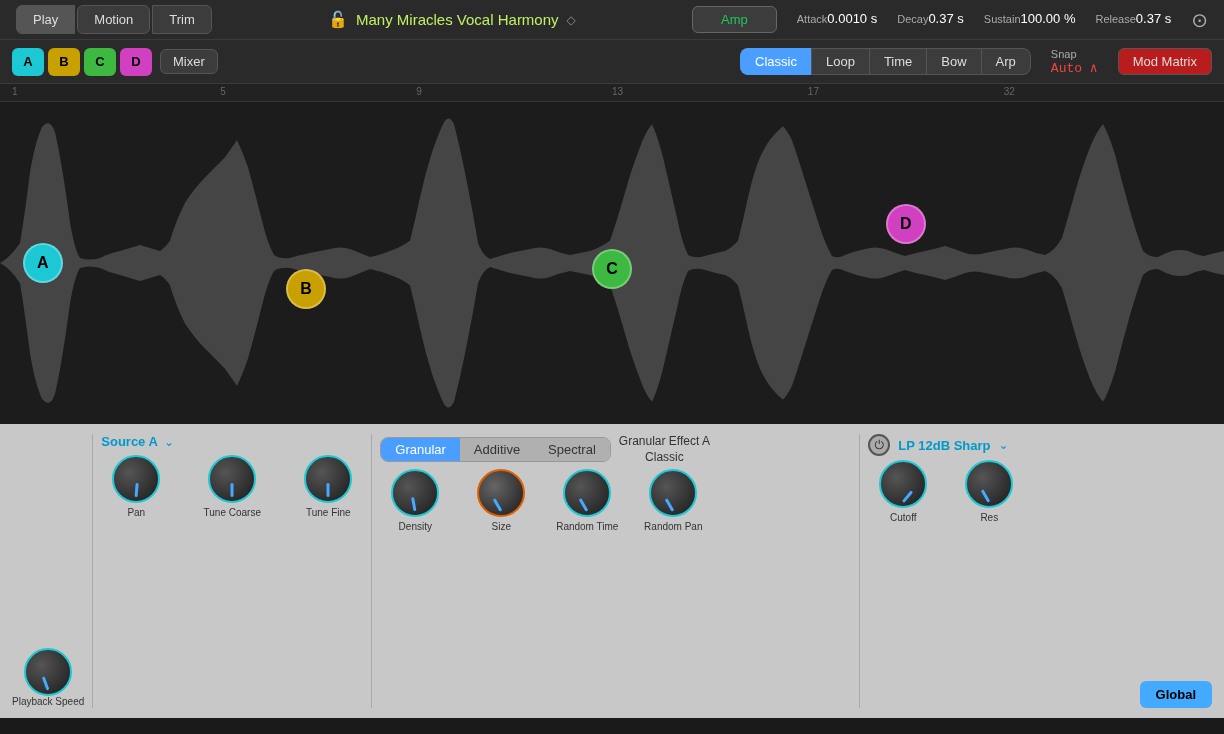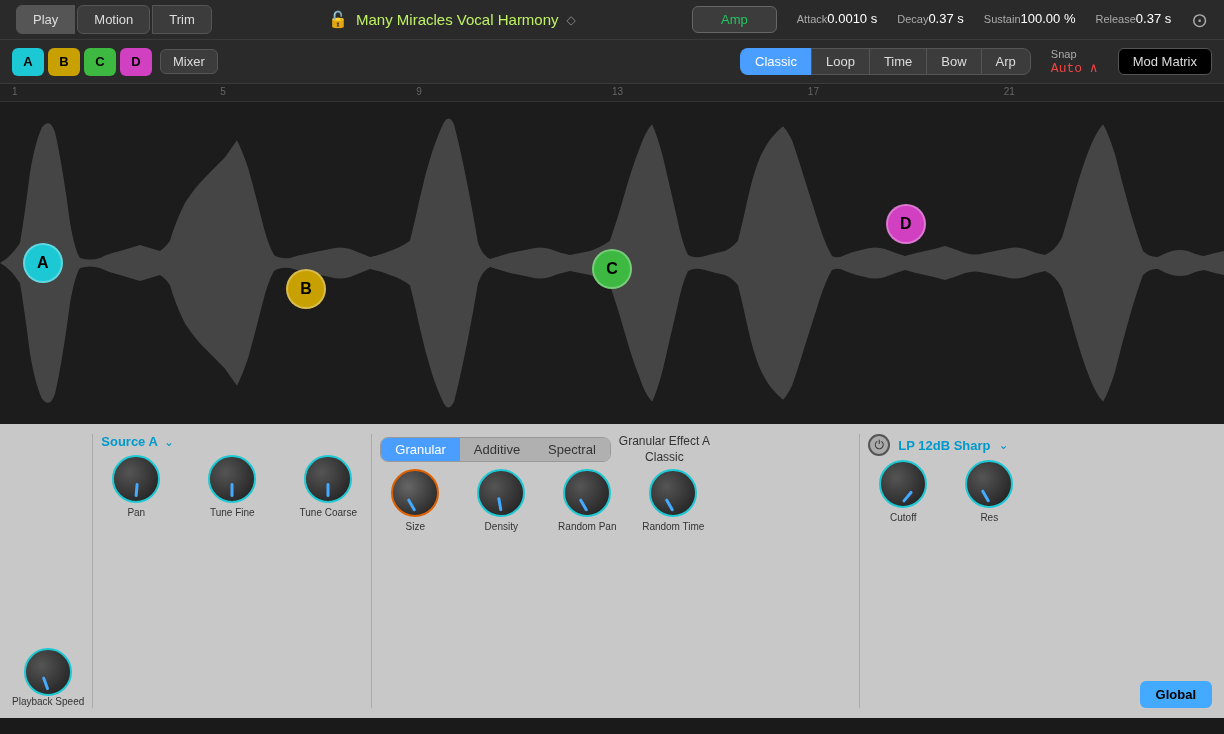--- a/index.html
+++ b/index.html
@@ -149,21 +149,21 @@
     }
     .snap-group {
       display: flex;
       flex-direction: column;
       align-items: flex-start;
       margin-left: 16px;
     }
     .snap-label { font-size: 11px; color: #aaa; }
     .snap-value { font-size: 13px; color: #ef4444; cursor: pointer; font-family: Liberation Mono, monospace; }
     .mod-matrix-btn {
-      background: #000000;
+      background: #b91c1c;
       border: 1px solid #555;
       color: #ddd;
       padding: 5px 14px;
       border-radius: 6px;
       font-size: 13px;
       cursor: pointer;
       margin-left: 16px;
     }
 
     
@@ -455,21 +455,21 @@
 </div>
 
 <div class="waveform-area">
 
   <div class="waveform-ruler">
     <span class="ruler-mark" style="left:12px">1</span>
     <span class="ruler-mark" style="left:18%">5</span>
     <span class="ruler-mark" style="left:34%">9</span>
     <span class="ruler-mark" style="left:50%">13</span>
     <span class="ruler-mark" style="left:66%">17</span>
-    <span class="ruler-mark" style="left:82%">21</span>
+    <span class="ruler-mark" style="left:82%">32</span>
   </div>
 
   <div class="waveform-canvas">
     <svg class="waveform-svg" viewBox="0 0 1224 320" preserveAspectRatio="none">
       <rect width="1224" height="320" fill="#1c1c1c"></rect>
 
       <path d="
         M0,160 L10,158 L20,148 L25,120 L30,80 L35,50 L40,30 L45,20 L50,35 L55,55 L60,90 L65,130 L70,150 L75,155 
         L80,152 L85,148 L90,145 L95,148 L100,155 L110,158 L120,155 L130,148 L140,145 L150,148 L160,152
         L170,145 L180,130 L190,115 L200,100 L210,90 L220,80 L225,70 L230,60 L235,50 L240,60 L245,75 L250,90
@@ -541,67 +541,67 @@
       <div class="knob-section">
         <div class="knob teal">
           <div class="knob-indicator" style="transform: translateX(-50%) rotate(5deg);"></div>
         </div>
         <span class="knob-label">Pan</span>
       </div>
       <div class="knob-section">
         <div class="knob teal">
           <div class="knob-indicator" style="transform: translateX(-50%) rotate(0deg);"></div>
         </div>
+        <span class="knob-label">Tune Coarse</span>
+      </div>
+      <div class="knob-section">
+        <div class="knob teal">
+          <div class="knob-indicator" style="transform: translateX(-50%) rotate(0deg);"></div>
+        </div>
         <span class="knob-label">Tune Fine</span>
-      </div>
-      <div class="knob-section">
-        <div class="knob teal">
-          <div class="knob-indicator" style="transform: translateX(-50%) rotate(0deg);"></div>
-        </div>
-        <span class="knob-label">Tune Coarse</span>
       </div>
     </div>
   </div>
 
   <div class="granular-section">
     <div class="granular-header">
       <div class="granular-tabs">
         <button class="granular-tab active">Granular</button>
         <button class="granular-tab">Additive</button>
         <button class="granular-tab">Spectral</button>
       </div>
       <div class="granular-effect-label">
         <div>Granular Effect A</div>
         <div>Classic</div>
       </div>
     </div>
     <div class="granular-knobs">
       <div class="knob-section">
+        <div class="knob teal">
+          <div class="knob-indicator" style="transform: translateX(-50%) rotate(-10deg);"></div>
+        </div>
+        <span class="knob-label">Density</span>
+      </div>
+      <div class="knob-section">
         <div class="knob orange-ring" style="background: radial-gradient(circle at 35% 35%, #666, #1a1a1a);">
           <div class="knob-indicator" style="transform: translateX(-50%) rotate(-30deg); background:#4af;"></div>
         </div>
         <span class="knob-label">Size</span>
       </div>
       <div class="knob-section">
         <div class="knob teal">
-          <div class="knob-indicator" style="transform: translateX(-50%) rotate(-10deg);"></div>
-        </div>
-        <span class="knob-label">Density</span>
-      </div>
-      <div class="knob-section">
-        <div class="knob teal">
           <div class="knob-indicator" style="transform: translateX(-50%) rotate(-30deg);"></div>
         </div>
+        <span class="knob-label">Random Time</span>
+      </div>
+      <div class="knob-section">
+        <div class="knob teal">
+          <div class="knob-indicator" style="transform: translateX(-50%) rotate(-30deg);"></div>
+        </div>
         <span class="knob-label">Random Pan</span>
-      </div>
-      <div class="knob-section">
-        <div class="knob teal">
-          <div class="knob-indicator" style="transform: translateX(-50%) rotate(-30deg);"></div>
-        </div>
-        <span class="knob-label">Random Time</span>
       </div>
     </div>
   </div>
 
   <div class="filter-section">
     <div class="filter-header">
       <div class="power-btn">⏻</div>
       <span class="filter-title">LP 12dB Sharp</span>
       <span style="color:#0099cc; font-size:12px;">⌄</span>
     </div>

